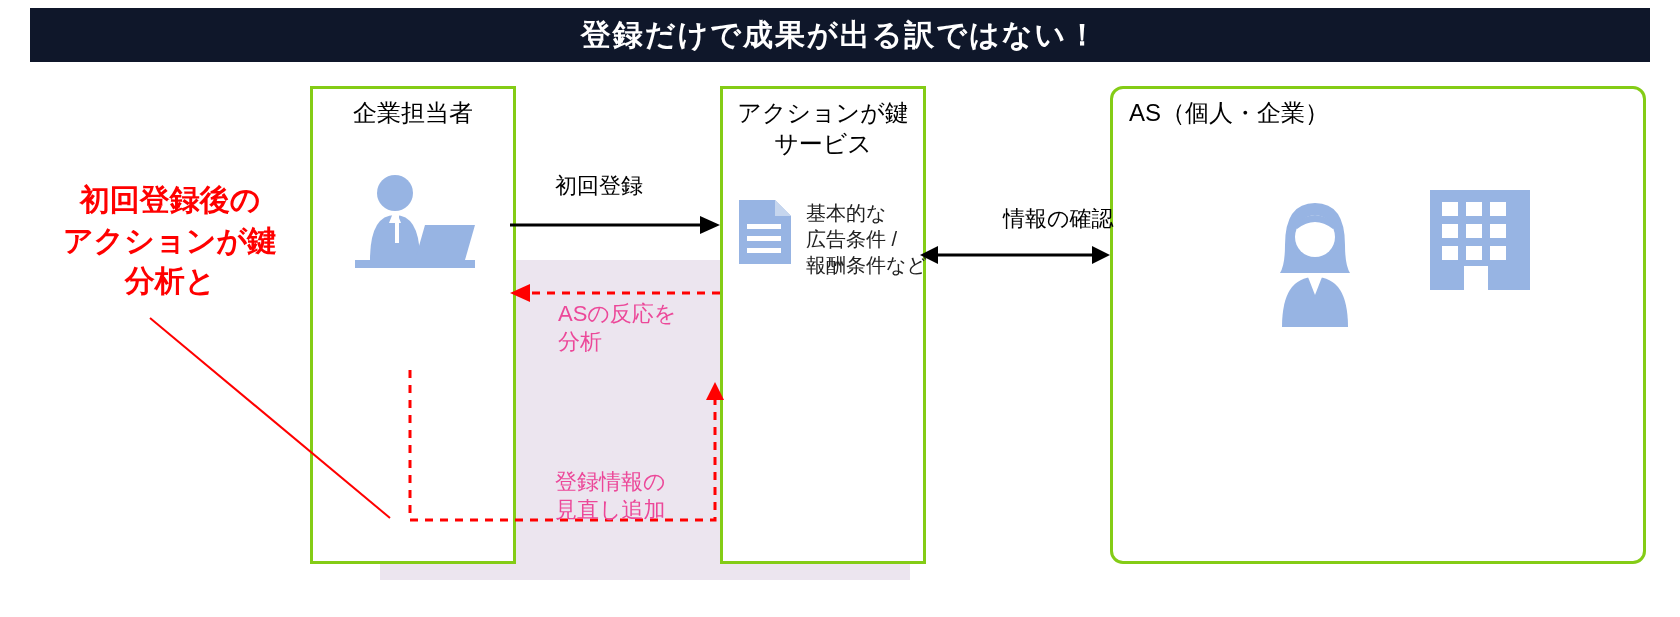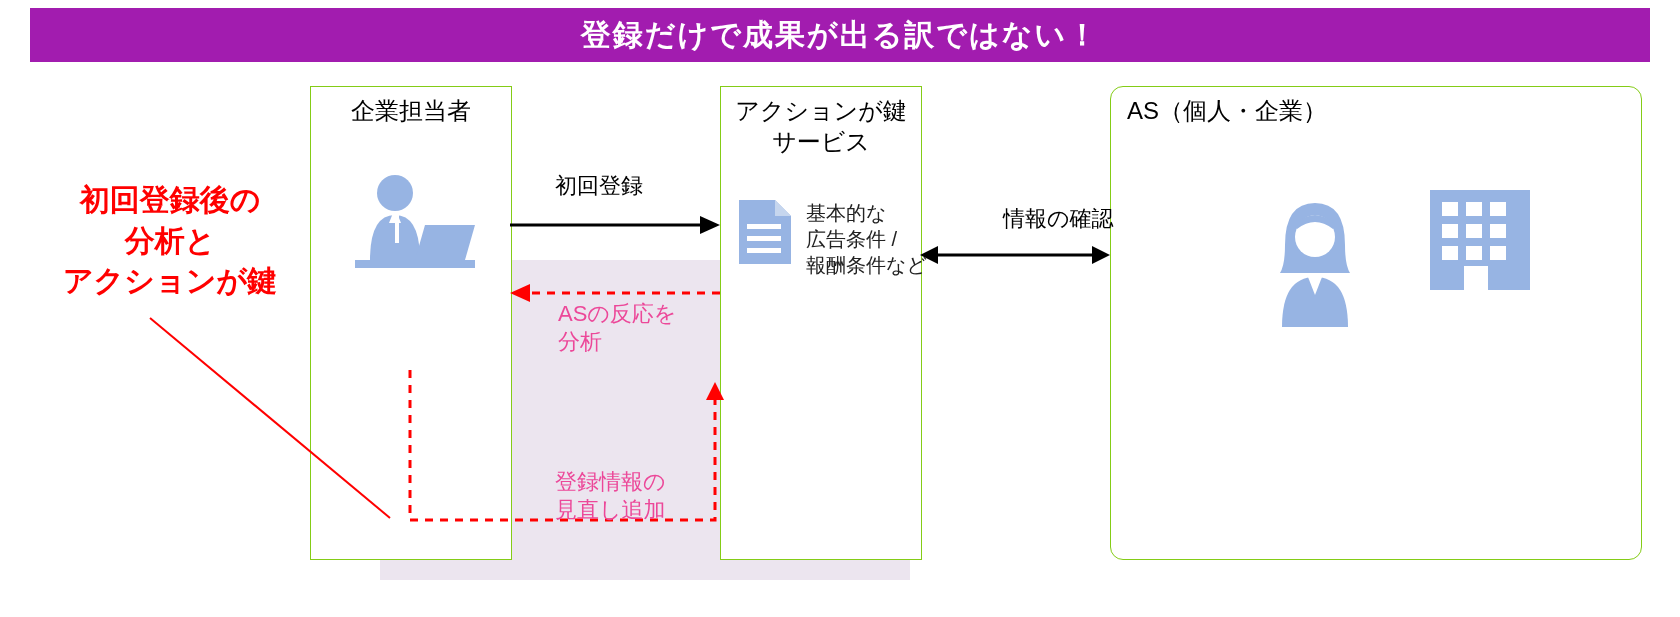--- a/index.html
+++ b/index.html
@@ -1,40 +1,40 @@
 <!DOCTYPE html>
 <html><head>
 <meta charset="utf-8">
 <style>
   html,body{margin:0;padding:0;background:#fff;font-family:"Hiragino Kaku Gothic ProN","Yu Gothic","Meiryo",sans-serif;}
   .stage{position:relative;width:1680px;height:617px;}
-  .banner{position:absolute;left:30px;top:8px;width:1620px;height:54px;background:#a21caf;color:#fff;font-weight:700;font-size:30px;display:flex;align-items:center;justify-content:center;letter-spacing:2px;}
-  .box{position:absolute;border:1px solid #84cc16;background:#fff;}
+  .banner{position:absolute;left:30px;top:8px;width:1620px;height:54px;background:#0f172a;color:#fff;font-weight:700;font-size:30px;display:flex;align-items:center;justify-content:center;letter-spacing:2px;}
+  .box{position:absolute;border:3px solid #84cc16;background:#fff;}
   .box-title{font-size:24px;text-align:center;padding:8px 0 0 0;line-height:1.3;}
   .callout{position:absolute;color:#f00;font-weight:700;text-align:center;font-size:30px;line-height:1.35;}
   .label{position:absolute;font-size:22px;color:#000;line-height:1.25;}
   .label.red{color:#ec4899;}
   .desc{position:absolute;font-size:20px;color:#222;line-height:1.3;}
   .shade{position:absolute;background:rgba(200,180,210,0.35);}
   svg.abs{position:absolute;overflow:visible;}
   .icon{fill:#97b4e3;}
 </style>
 </head>
 <body>
 
 <div class="stage">
 
   <div class="banner">
     <span>登録だけで成果が出る訳ではない！</span>
   </div>
 
   <div class="callout" style="left:30px;top:180px;width:280px;">
     <div>初回登録後の</div>
+    <div>アクションが鍵</div>
     <div>分析と</div>
-    <div>アクションが鍵</div>
   </div>
 
   <div class="shade" style="left:380px;top:260px;width:530px;height:320px;"></div>
 
   <div class="box" style="left:310px;top:86px;width:200px;height:472px;">
     <div class="box-title">企業担当者</div>
   </div>
 
   <div class="box" style="left:720px;top:86px;width:200px;height:472px;">
     <div class="box-title">

